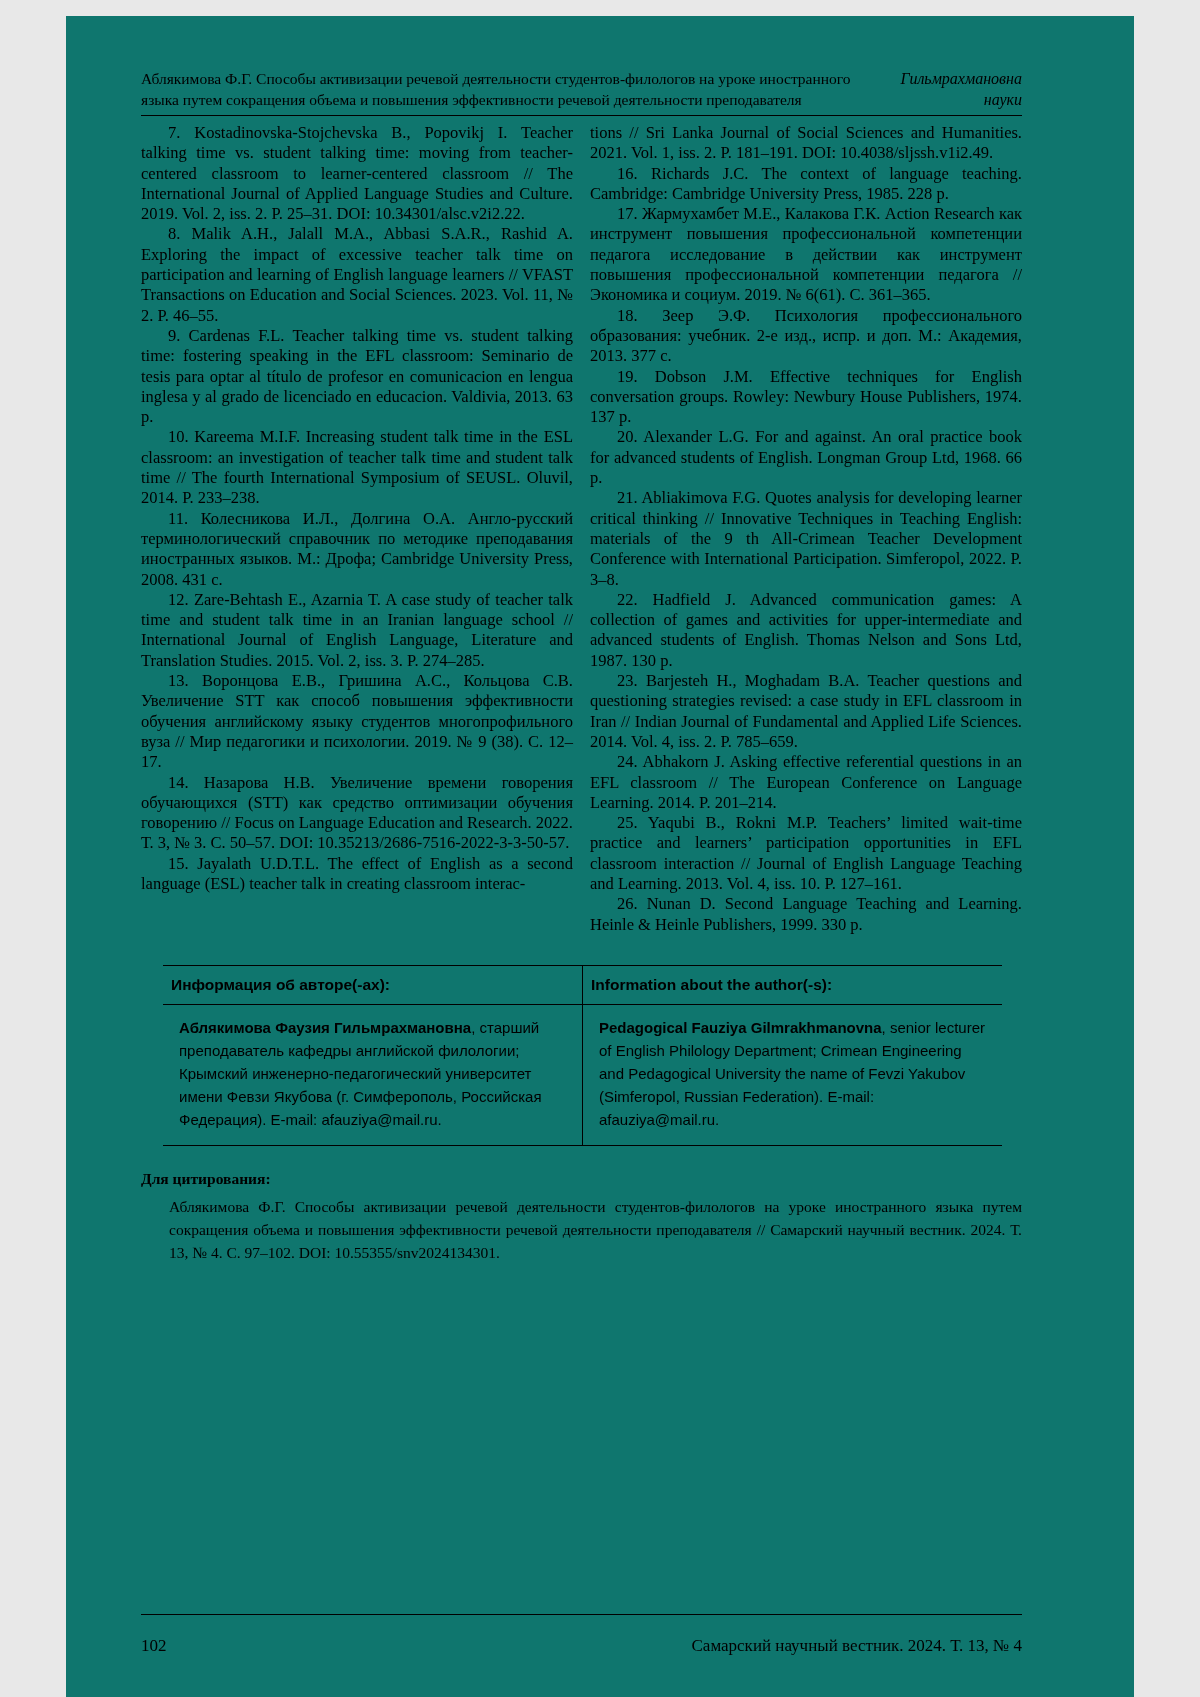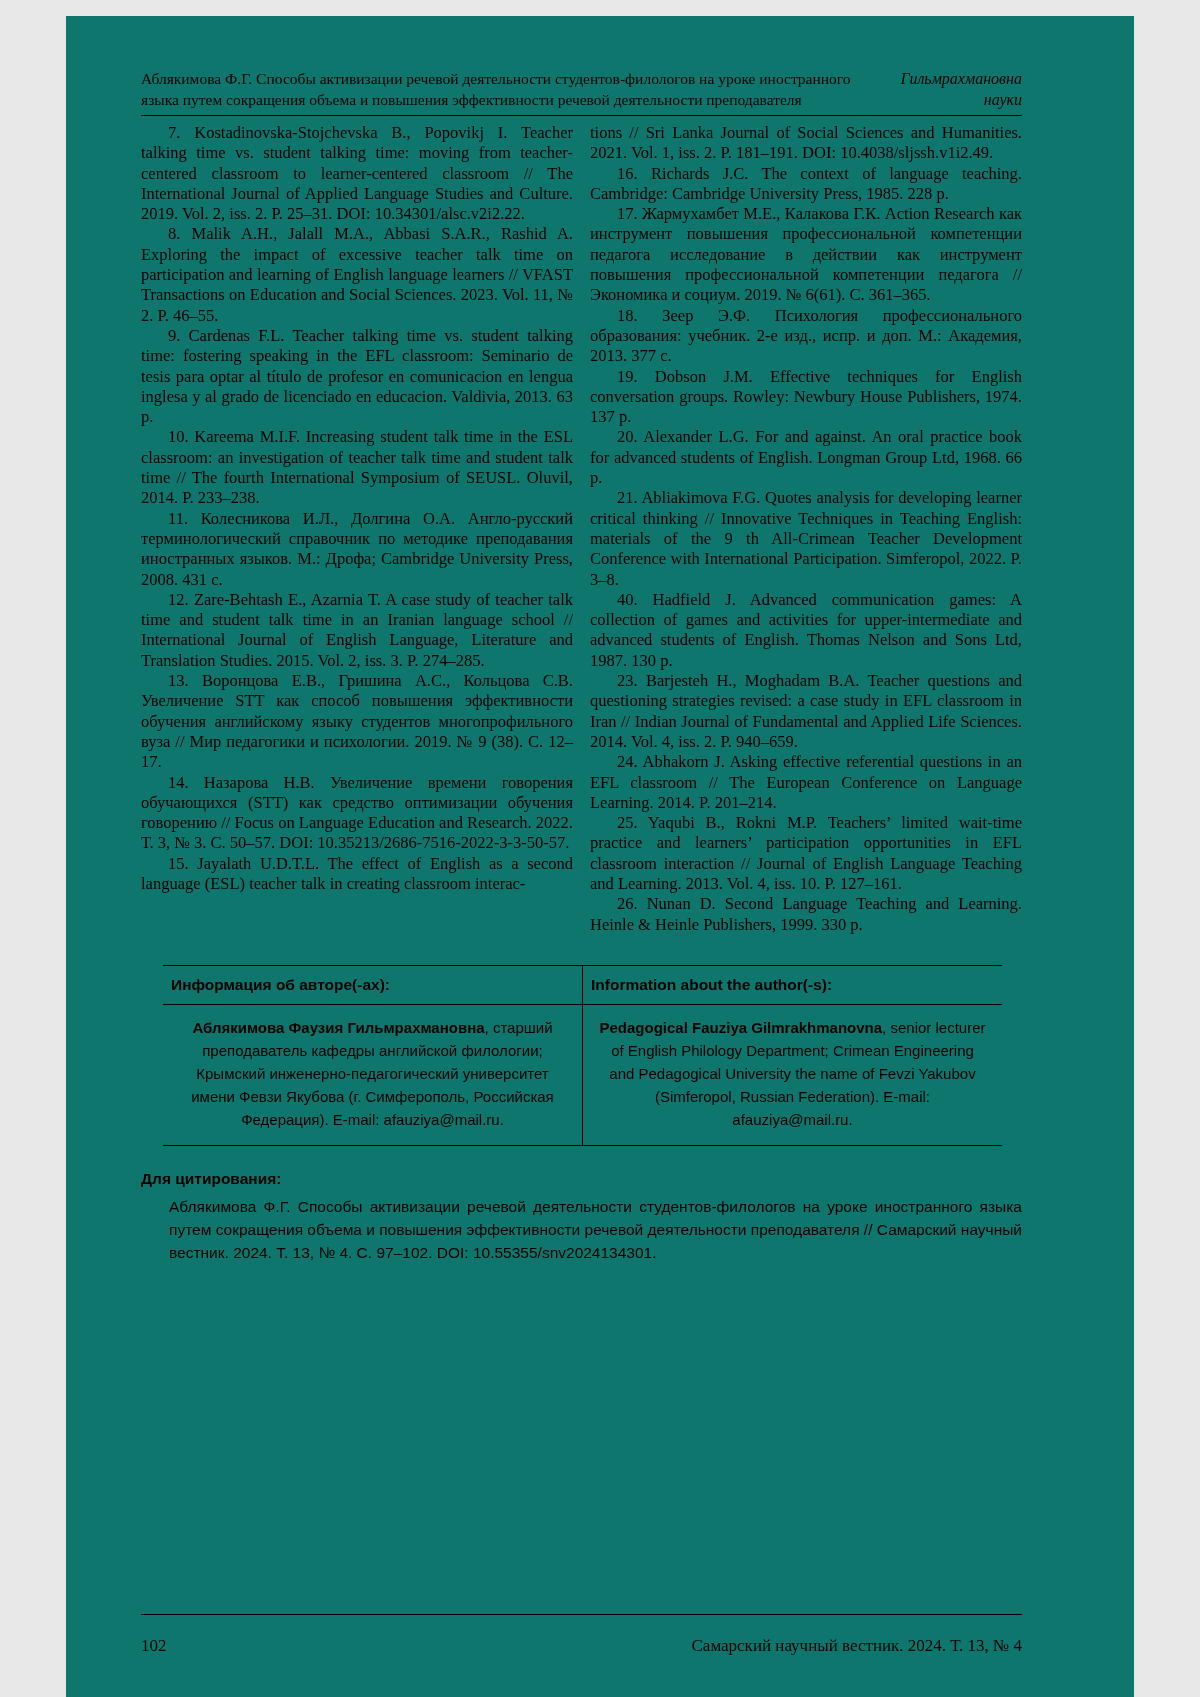--- a/index.html
+++ b/index.html
@@ -73,29 +73,29 @@
     font-size: 15.5px;
     font-weight: bold;
     text-align: left;
     padding: 10px 8px;
     border-bottom: 1.5px solid #000;
   }
   .authors-table td {
     font-size: 15px;
     line-height: 23px;
     vertical-align: top;
-    text-align: center;
+    text-align: left;
     padding: 11px 16px 14px 16px;
     width: 50%;
   }
   .authors-table .divider { border-right: 1.5px solid #000; }
   .bold { font-weight: bold; }
 
   
-  .citation { margin-top: 24px; font-family: Liberation Sans, sans-serif; }
+  .citation { margin-top: 24px; font-family: Liberation Serif, serif; }
   .cite-label { font-size: 15.5px; font-weight: bold; }
   .cite-text {
     margin: 7px 0 0 28px;
     font-size: 15.5px;
     line-height: 23px;
     text-align: justify;
   }
 
   
   .footer {
@@ -141,22 +141,22 @@
           <p class="ref">15. Jayalath U.D.T.L. The effect of English as a second language (ESL) teacher talk in creating classroom interac-</p>
         </div>
       <div class="col">
           <p class="ref no-indent">tions // Sri Lanka Journal of Social Sciences and Humanities. 2021. Vol. 1, iss. 2. P. 181–191. DOI: 10.4038/sljssh.v1i2.49.</p>
           <p class="ref">16. Richards J.C. The context of language teaching. Cambridge: Cambridge University Press, 1985. 228 p.</p>
           <p class="ref">17. Жармухамбет М.Е., Калакова Г.К. Action Research как инструмент повышения профессиональной компетенции педагога исследование в действии как инструмент повышения профессиональной компетенции педагога // Экономика и социум. 2019. № 6(61). С. 361–365.</p>
           <p class="ref">18. Зеер Э.Ф. Психология профессионального образования: учебник. 2-е изд., испр. и доп. М.: Академия, 2013. 377 с.</p>
           <p class="ref">19. Dobson J.M. Effective techniques for English conversation groups. Rowley: Newbury House Publishers, 1974. 137 p.</p>
           <p class="ref">20. Alexander L.G. For and against. An oral practice book for advanced students of English. Longman Group Ltd, 1968. 66 p.</p>
           <p class="ref">21. Abliakimova F.G. Quotes analysis for developing learner critical thinking // Innovative Techniques in Teaching English: materials of the 9 th All-Crimean Teacher Development Conference with International Participation. Simferopol, 2022. P. 3–8.</p>
-          <p class="ref">40. Hadfield J. Advanced communication games: A collection of games and activities for upper-intermediate and advanced students of English. Thomas Nelson and Sons Ltd, 1987. 130 p.</p>
-          <p class="ref">23. Barjesteh H., Moghadam B.A. Teacher questions and questioning strategies revised: a case study in EFL classroom in Iran // Indian Journal of Fundamental and Applied Life Sciences. 2014. Vol. 4, iss. 2. P. 940–659.</p>
+          <p class="ref">22. Hadfield J. Advanced communication games: A collection of games and activities for upper-intermediate and advanced students of English. Thomas Nelson and Sons Ltd, 1987. 130 p.</p>
+          <p class="ref">23. Barjesteh H., Moghadam B.A. Teacher questions and questioning strategies revised: a case study in EFL classroom in Iran // Indian Journal of Fundamental and Applied Life Sciences. 2014. Vol. 4, iss. 2. P. 785–659.</p>
           <p class="ref">24. Abhakorn J. Asking effective referential questions in an EFL classroom // The European Conference on Language Learning. 2014. P. 201–214.</p>
           <p class="ref">25. Yaqubi B., Rokni M.P. Teachers’ limited wait-time practice and learners’ participation opportunities in EFL classroom interaction // Journal of English Language Teaching and Learning. 2013. Vol. 4, iss. 10. P. 127–161.</p>
           <p class="ref">26. Nunan D. Second Language Teaching and Learning. Heinle &amp; Heinle Publishers, 1999. 330 p.</p>
         </div>
     </div>
 
     <table class="authors-table">
       <tbody>
           <tr>
         <th class="divider">Информация об авторе(-ах):</th>

